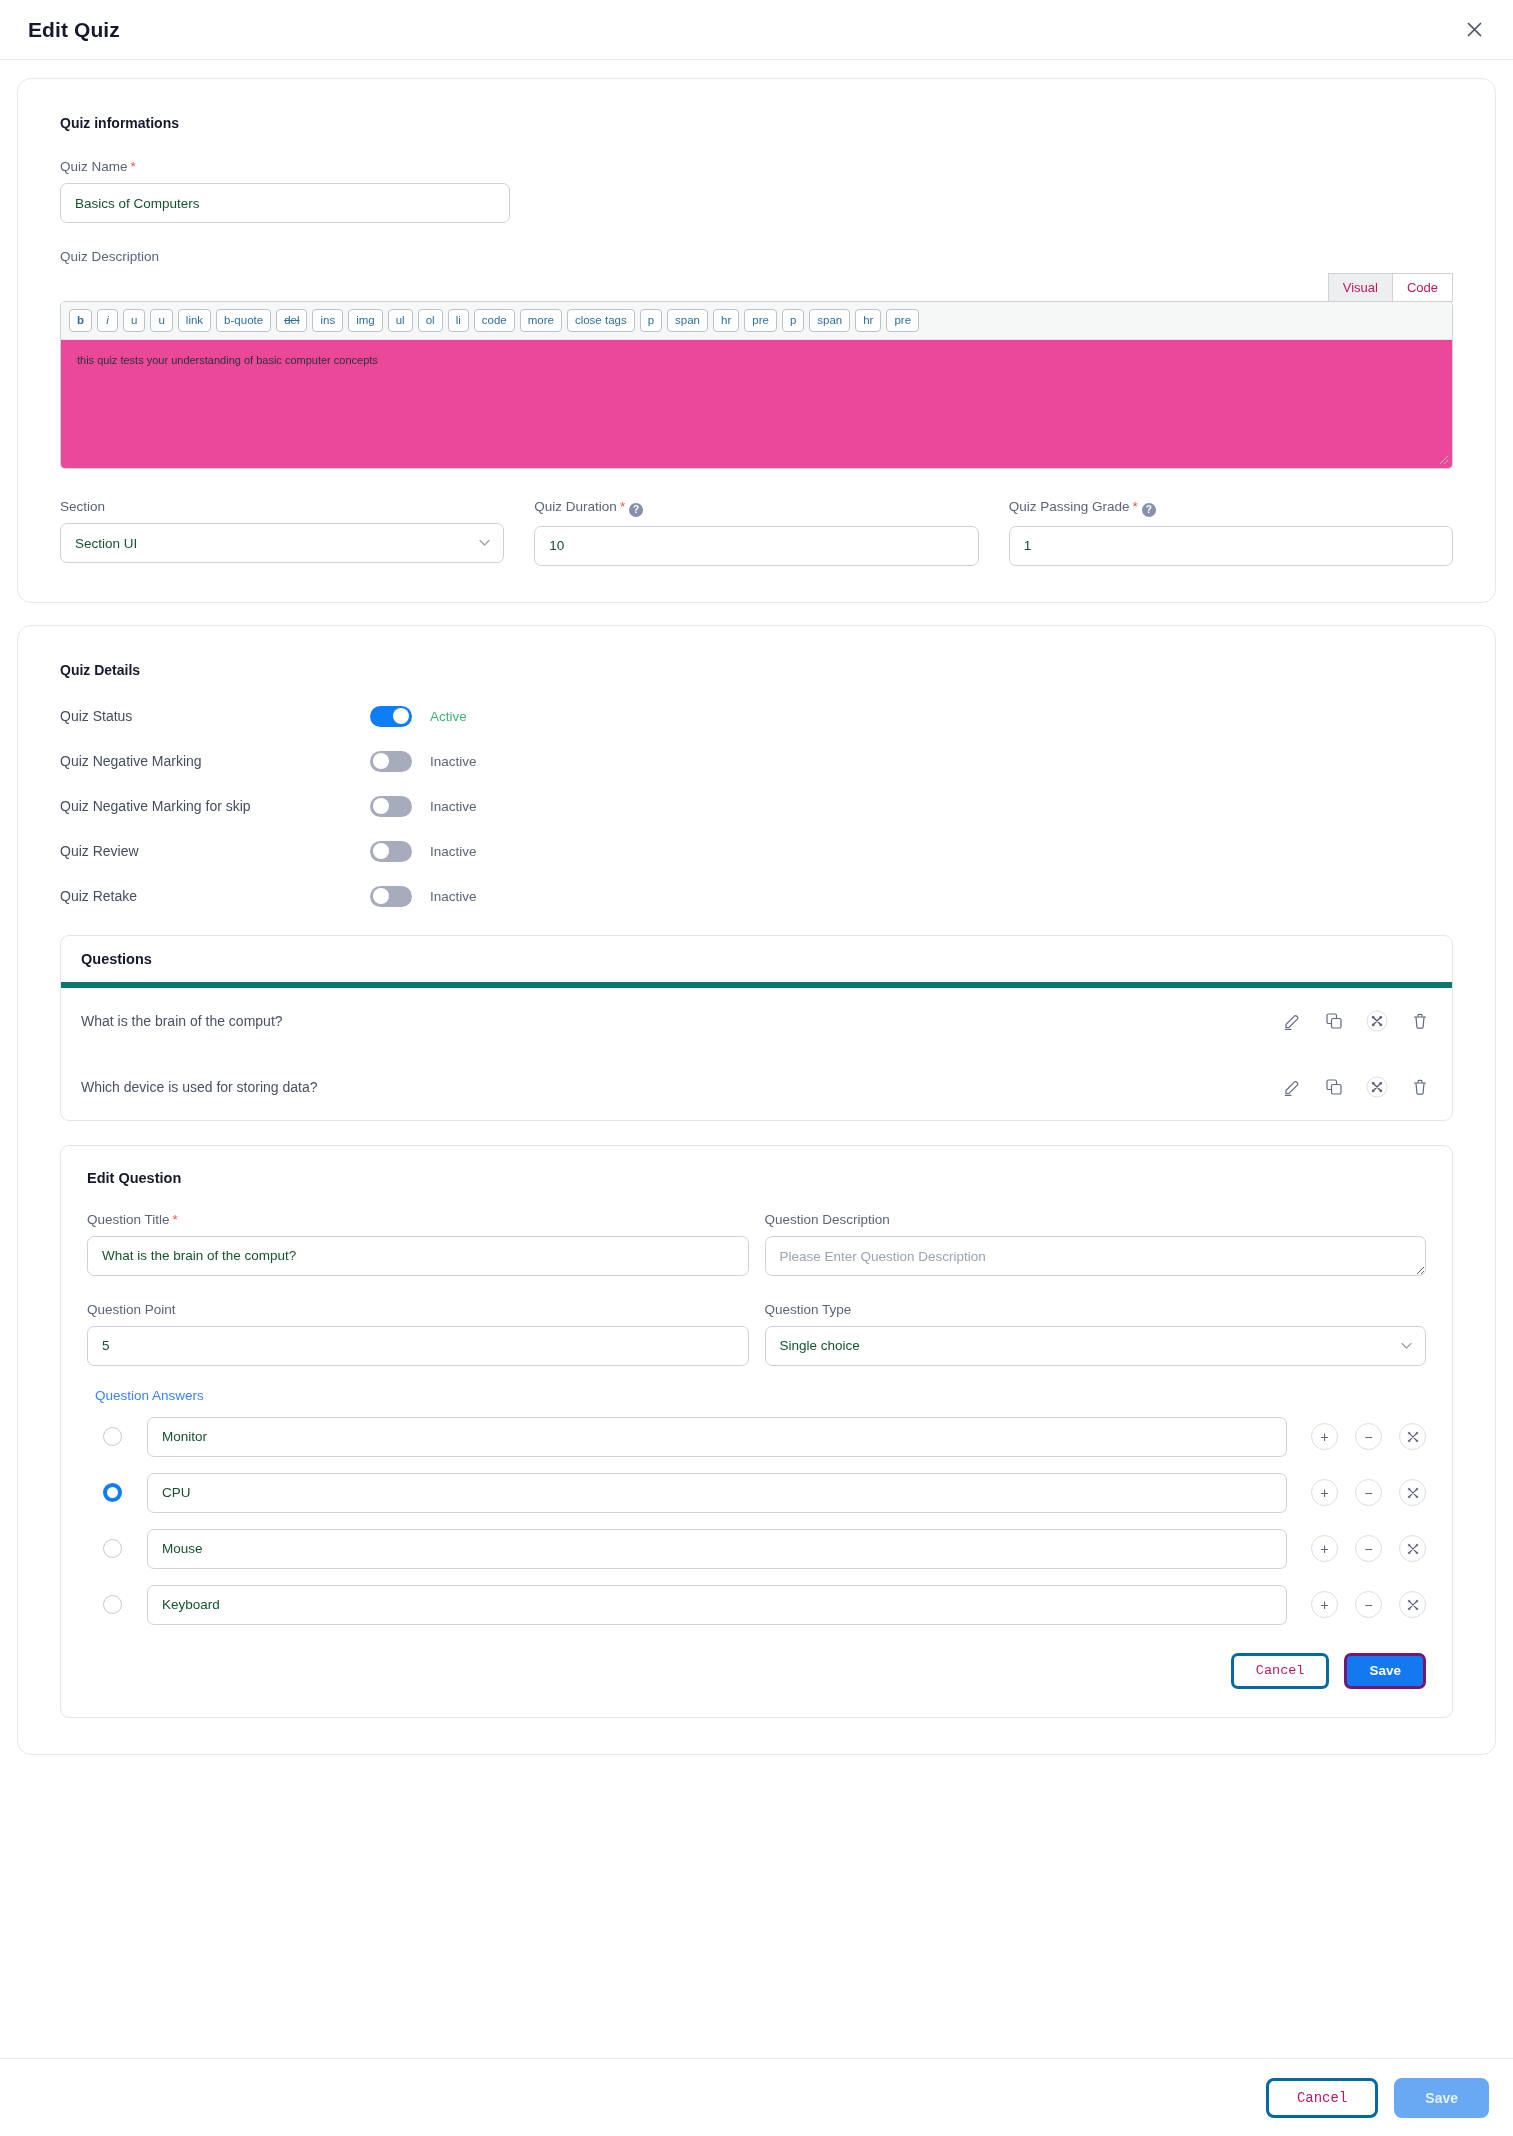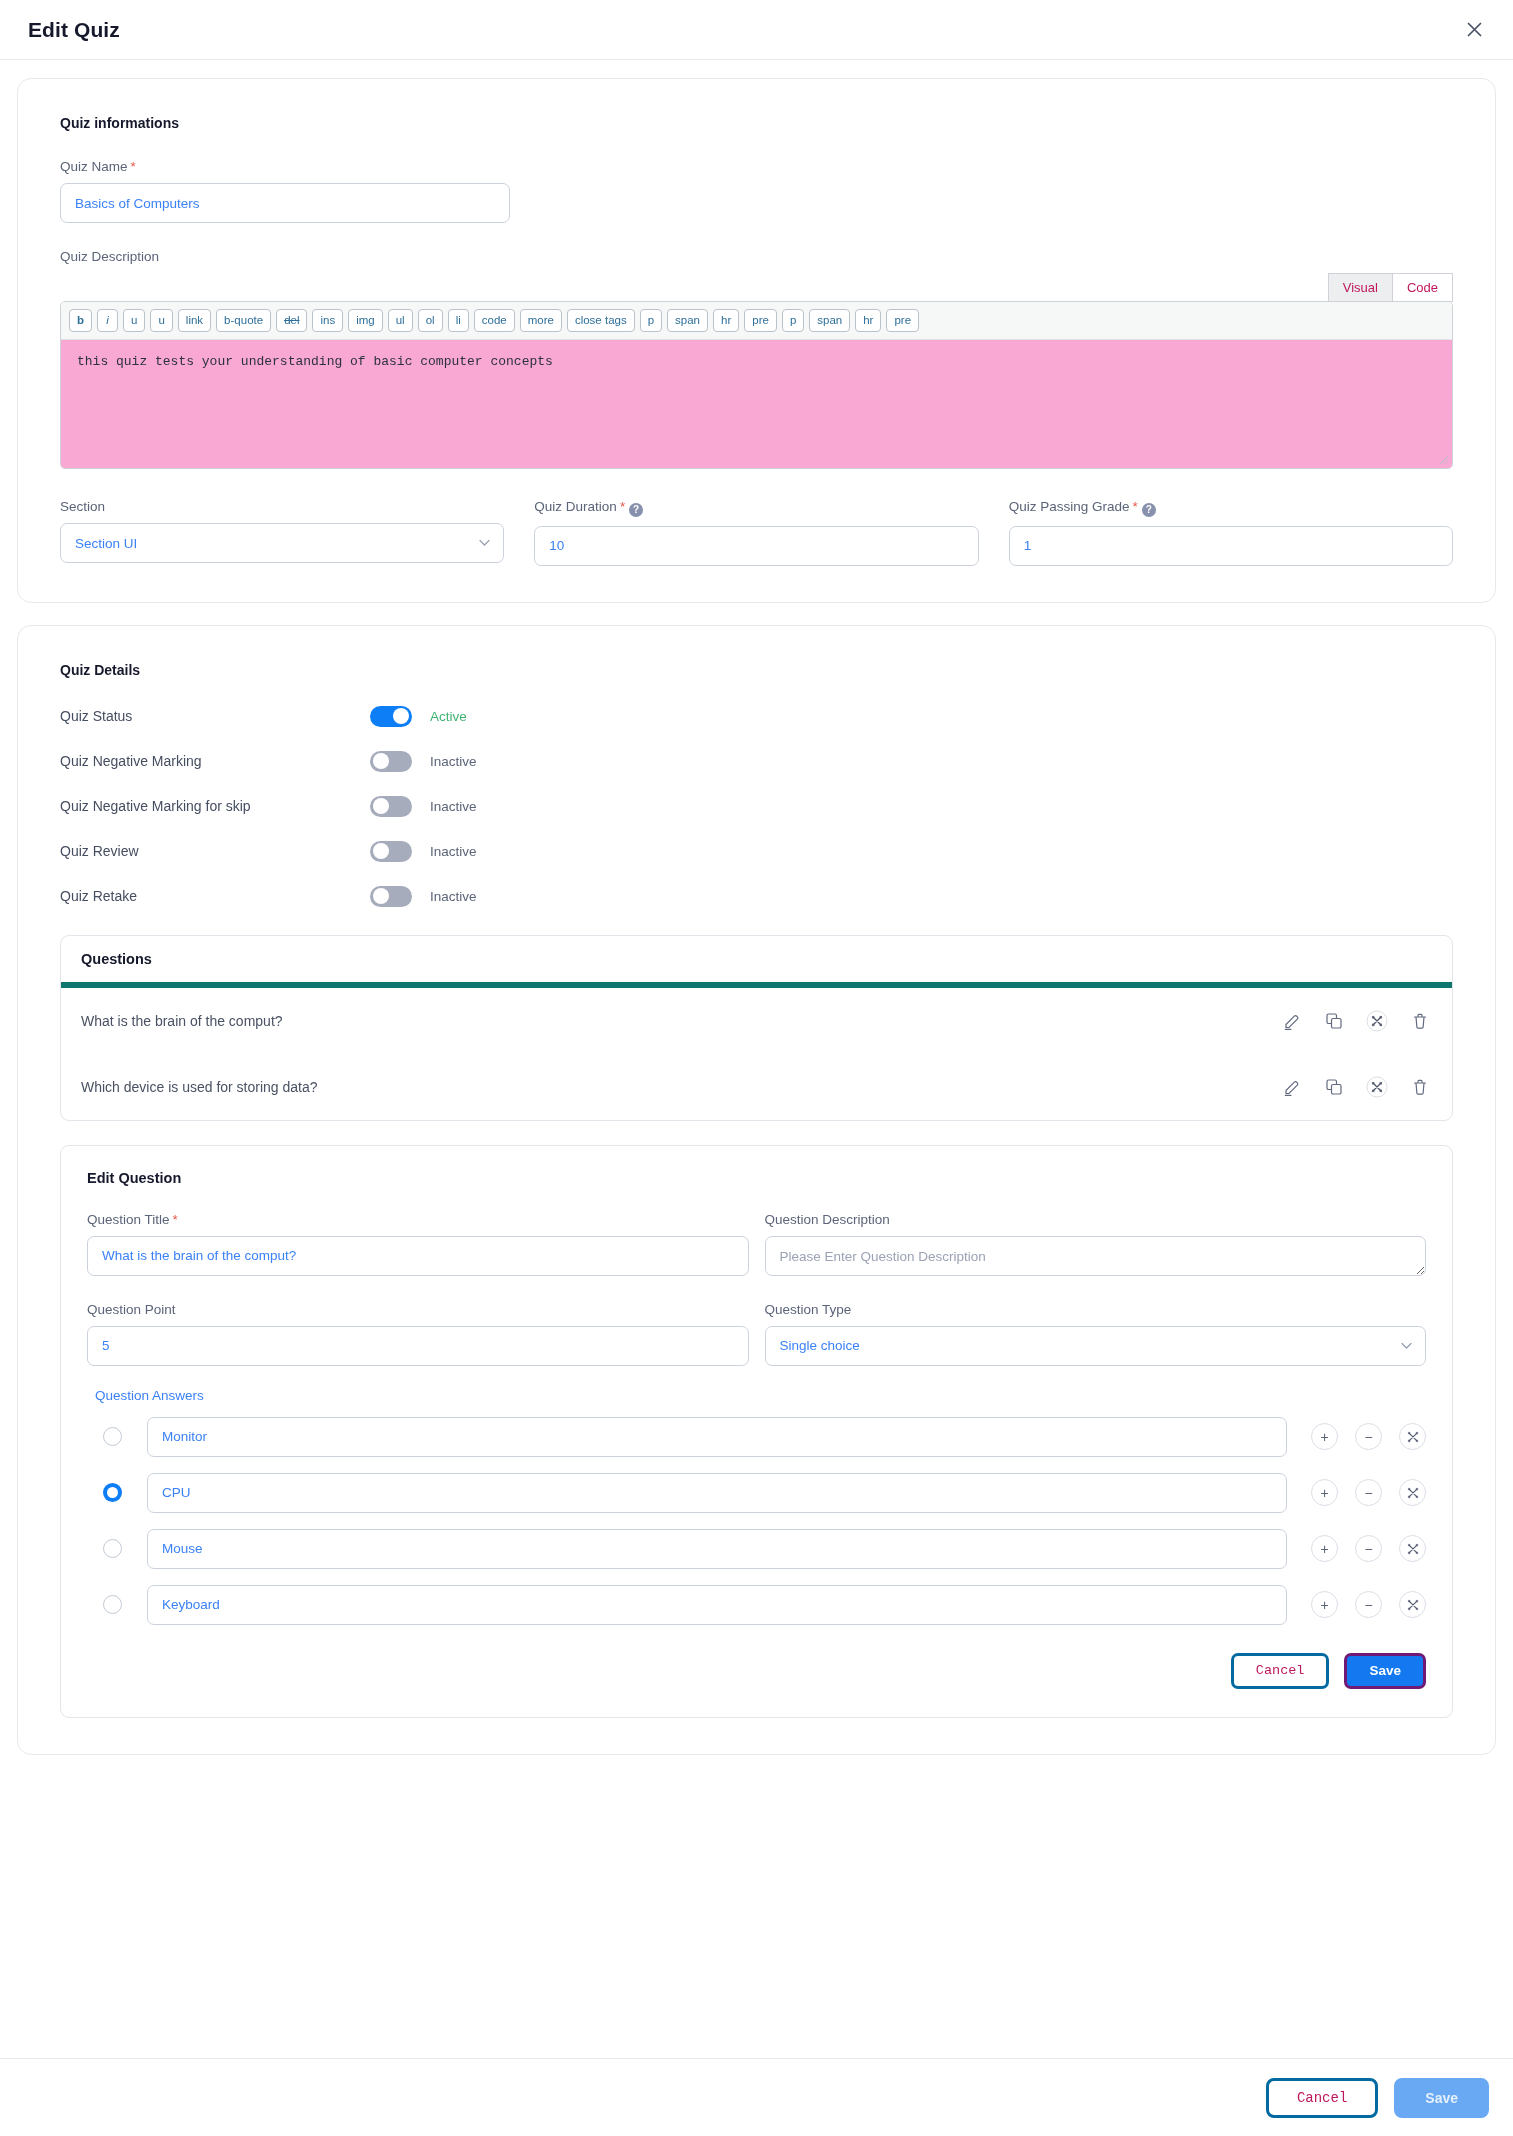--- a/index.html
+++ b/index.html
@@ -45,21 +45,21 @@
   .req { color:#e8564a; margin-left:3px; }
   .help-icon {
     display:inline-flex; align-items:center; justify-content:center;
     width:14px; height:14px; border-radius:50%;
     background:#8790ad; color:#fff; font-size:10px; font-weight:700;
     margin-left:4px; vertical-align:-2px; cursor:pointer;
   }
 
   .input {
     height: 40px; border:1px solid #ccd2dd; border-radius:7px;
-    background:#fff; font-size:13.5px; color:#3b82f6;
+    background:#fff; font-size:13.5px; color:#14532d;
     padding: 0 14px; font-family:"Liberation Sans", sans-serif;
     width:100%; outline:none;
   }
   .input::placeholder { color:#9aa2b4; }
 
   .select-wrap { position:relative; width:100%; }
   .select-wrap .chev {
     position:absolute; right:14px; top:50%; transform:translateY(-50%);
     pointer-events:none;
   }
@@ -89,22 +89,22 @@
     font-size:11.5px; color:#2e6f9a; background:#fff;
     border:1px solid #b9c3cc; border-radius:4px;
     padding:3px 7px; min-width:21px; text-align:center; cursor:pointer;
     font-family:"Liberation Sans", sans-serif; line-height:15px;
   }
   .ed-btn.b { font-weight:700; }
   .ed-btn.i { font-style:italic; }
   .ed-btn.link { }
   .ed-btn.del { text-decoration:line-through; }
   .ed-area {
-    min-height:128px; background:#f9a8d4; padding:14px 16px;
-    font-family:Liberation Mono, monospace; font-size:13px; color:#2b3141;
+    min-height:128px; background:#ec4899; padding:14px 16px;
+    font-family:Liberation Sans, sans-serif; font-size:11px; color:#2b3141;
     position:relative;
   }
   .resize-grip {
     position:absolute; right:3px; bottom:3px; width:10px; height:10px;
   }
 
   
   .toggle-row { display:flex; align-items:center; margin:0 0 24px 10px; }
   .toggle-label { width:310px; font-size:14px; color:#454d60; }
   .switch {

